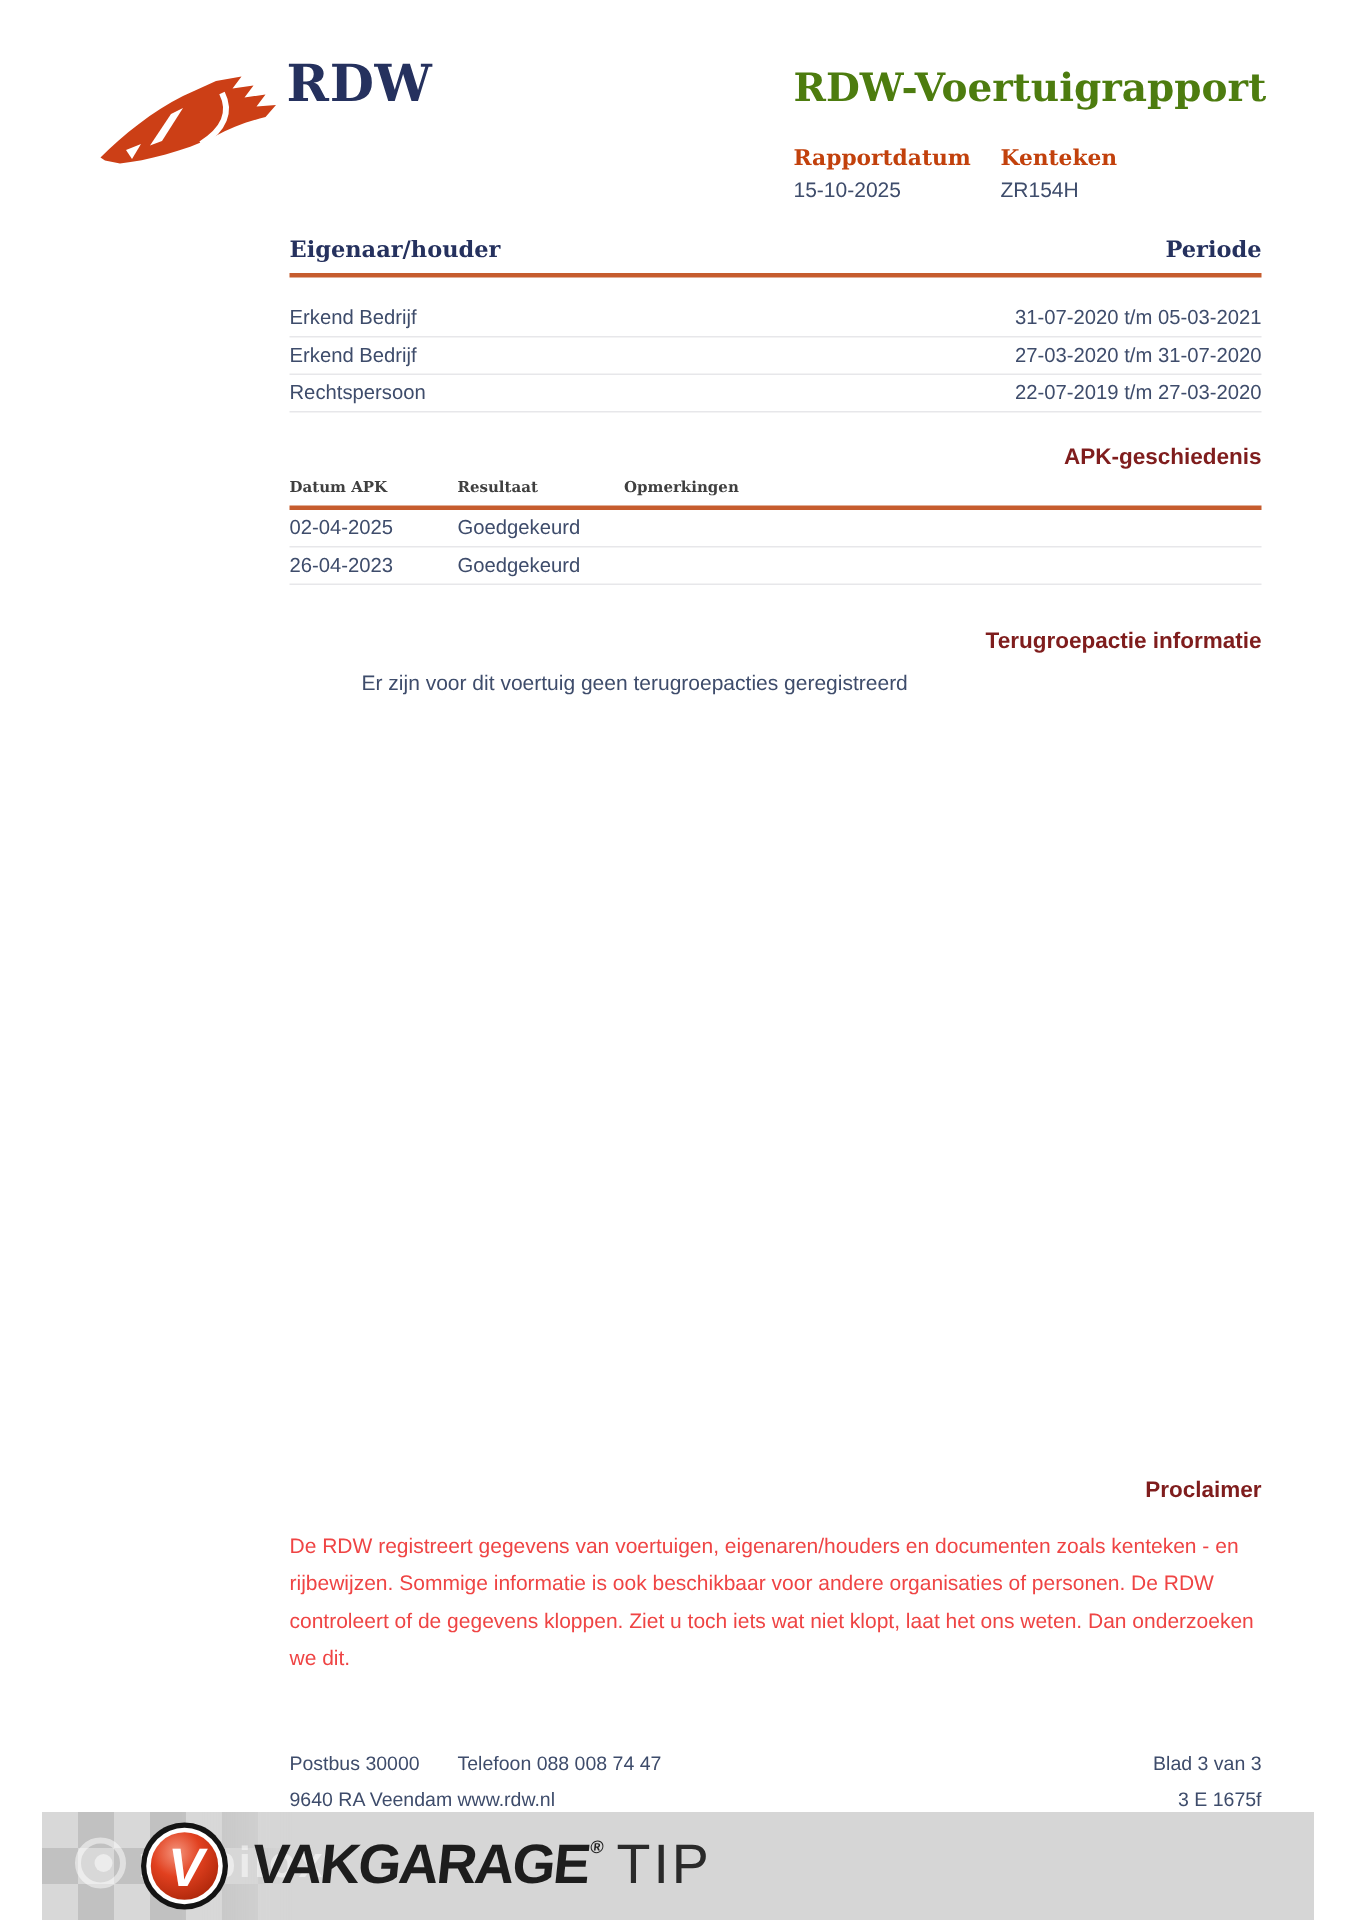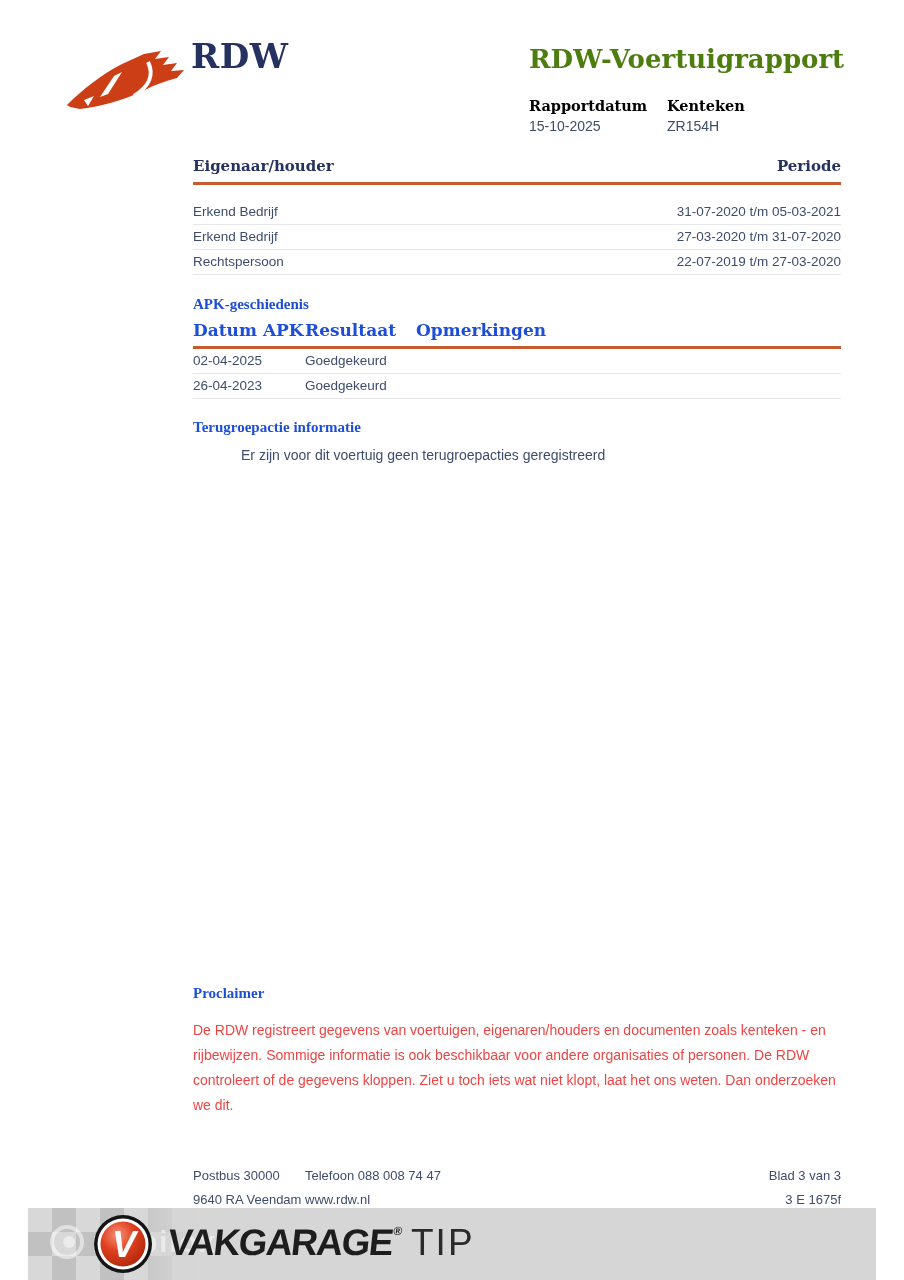--- a/index.html
+++ b/index.html
@@ -23,34 +23,34 @@
     font-size: 34px; color: #25315e; letter-spacing: 0.5px;
   }
   .report-title {
     position: absolute; left: 501px; top: 44px;
     font-family: "DejaVu Serif", serif; font-weight: bold;
     font-size: 26px; color: #4d7c0f;
   }
   .meta-label {
     position: absolute; top: 97px;
     font-family: "DejaVu Serif", serif; font-weight: bold;
-    font-size: 14.5px; color: #000000;
+    font-size: 14.5px; color: #c2410c;
   }
   .meta-value {
     position: absolute; top: 118px;
     font-size: 14px; color: #3e4c6b; text-align: center;
   }
   .pos-col1 { left: 501px; }
   .pos-col2 { left: 639px; }
 
   
   .section { position: absolute; left: 165px; width: 648px; }
   .section-heading {
-    font-family: Liberation Serif, serif; font-weight: bold;
-    font-size: 15px; color: #1d4ed8;
+    font-family: Liberation Sans, sans-serif; font-weight: bold;
+    font-size: 15px; color: #7f1d1d; text-align: right;
   }
 
   
   .owner-table { top: 157px; }
   .owner-head {
     display: flex; justify-content: space-between;
     font-family: "DejaVu Serif", serif; font-weight: bold;
     font-size: 15px; color: #25315e;
     padding-bottom: 7px; border-bottom: 3px solid #c65c2e; gap: 48px;
   }
@@ -60,21 +60,21 @@
     font-size: 13.5px; color: #3e4c6b;
     padding: 4px 0 5px 0;
     border-bottom: 1px solid #e7e7ea;
   }
 
   
   .apk-section { top: 296px; }
   .apk-grid { display: grid; grid-template-columns: 112px 111px 1fr; }
   .apk-head {
     font-family: "DejaVu Serif", serif; font-weight: bold;
-    font-size: 17px; color: #1d4ed8;
+    font-size: 10px; color: #404040;
     margin-top: 7px;
     padding-bottom: 6px; border-bottom: 3px solid #c65c2e;
   }
   .apk-row {
     font-size: 13.5px; color: #3e4c6b;
     padding: 4px 0 5px 0;
     border-bottom: 1px solid #e7e7ea;
   }
 
   

